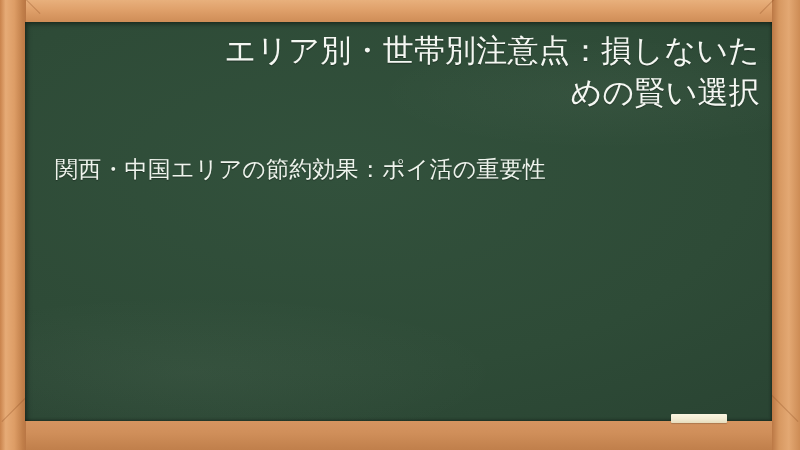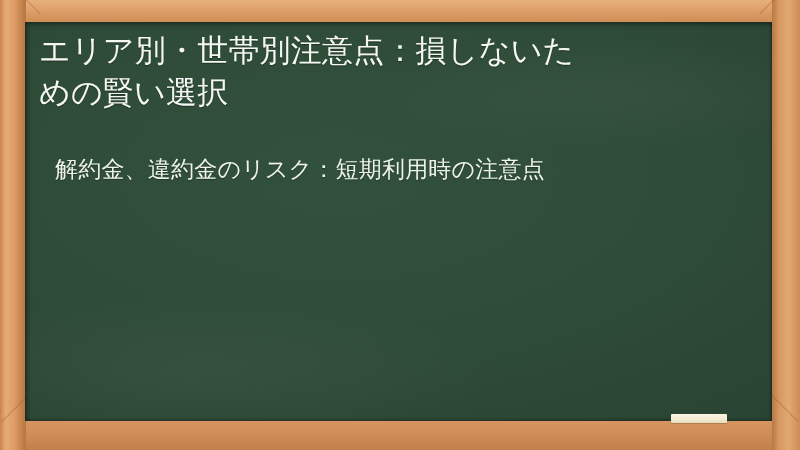--- a/index.html
+++ b/index.html
@@ -14,20 +14,21 @@
     font-family: "Liberation Sans", "DejaVu Sans", sans-serif;
   }
 
   #slide {
     position: relative;
     width: 800px;
     height: 450px;
     overflow: hidden;
     
     background: #d4915e;
+    text-align: right;
   }
 
   
   .frame {
     position: absolute;
     inset: 0;
     background:
       linear-gradient(180deg,
         #e3a873 0%,
         #d9975f 18%,
@@ -205,21 +206,21 @@
 
   <div class="board">
     <div class="board-dust"></div>
 
     <div class="content">
 
       <div class="title">エリア別・世帯別注意点：損しないた
 めの賢い選択</div>
 
       <div class="bullets">
-        <div class="bullet">解約金、違約金のリスク：短期利用時の注意点</div>
+        <div class="bullet">関西・中国エリアの節約効果：ポイ活の重要性</div>
       </div>
 
     </div>
   </div>
 
   <div class="chalk"></div>
 
 </div>
 
 </body></html>

